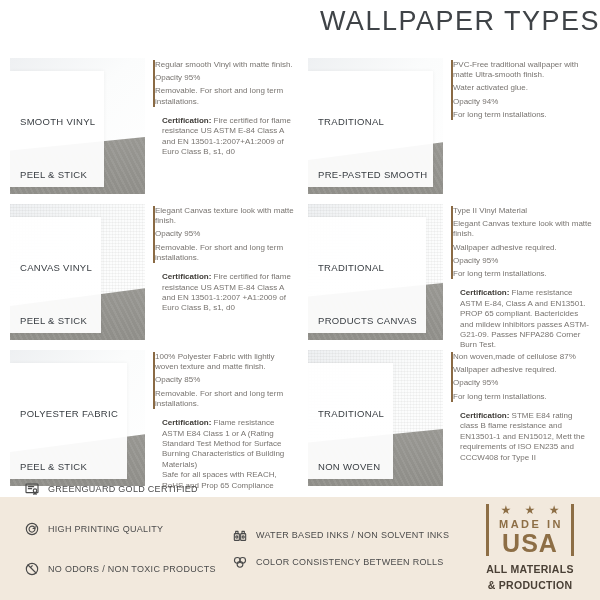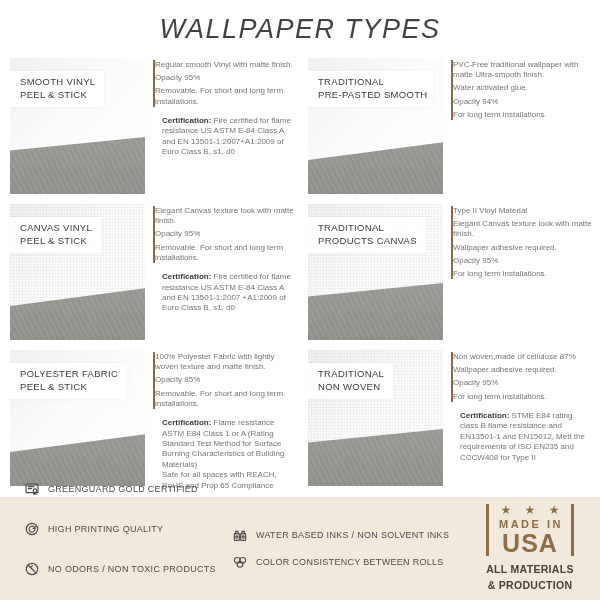--- a/index.html
+++ b/index.html
@@ -3,21 +3,21 @@
 <meta charset="utf-8">
 <style>
   * { margin:0; padding:0; box-sizing:border-box; }
   html,body { background:#ffffff; }
   .page {
     position:relative; width:600px; height:600px; margin:0 auto;
     background:#ffffff; overflow:hidden;
     font-family:"Liberation Sans", sans-serif;
   }
   
-  .header { padding-top:14px; text-align:center;font-style:italic; }
+  .header { padding-top:6px; text-align:right; }
   .title {
     font-size:27px; font-weight:500; letter-spacing:1.5px;
     color:#3f4347;
   }
   
   .grid {
     position:absolute; top:58px; left:10px; right:8px;
     display:grid; grid-template-columns:1fr 1fr;
     grid-auto-rows:136px; column-gap:14px; row-gap:10px;
   }
@@ -44,21 +44,21 @@
     background:repeating-linear-gradient(63deg, rgba(255,255,255,.07) 0 2px, transparent 2px 5px);
   }
   .thumb-label {
     position:absolute; top:13px; left:0;
     background:rgba(255,255,255,.94);
     padding:5px 9px 5px 10px;
     font-size:9.5px; line-height:1.35; font-weight:500;
     color:#383d42; letter-spacing:.3px; max-width:125px;
     box-shadow:0 0 4px rgba(0,0,0,.05);
   }
-  .thumb-label span { display:block; white-space:nowrap; }
+  .thumb-label span { display:block; white-space:nowrap;margin-top:40px; }
   .info { flex:1; padding-top:2px; }
   .intro {
     border-left:2px solid #8a6a44; 
   }
   .intro p {
     font-size:8px; line-height:1.28; color:#787470; margin-bottom:3px;
   }
   .intro p:last-child { margin-bottom:0; }
   .cert {
     margin-top:9px; padding-left:9px;
@@ -165,20 +165,21 @@
         </div>
       </div>
       <div class="info">
         <div class="intro">
             <p>Type II Vinyl Material</p>
             <p>Elegant Canvas texture look with matte finish.</p>
             <p>Wallpaper adhesive required.</p>
             <p>Opacity 95%</p>
             <p>For long term installations.</p>
           </div>
+        <p class="cert"><b>Certification:</b><span> Flame resistance ASTM E-84, Class A and EN13501. PROP 65 compliant. Bactericides and mildew inhibitors passes ASTM-G21-09. Passes NFPA286 Corner Burn Test.</span></p>
       </div>
     </div>
 
     <div class="card">
       <div class="thumb">
         <div class="floor slope-b"></div>
         <div class="thumb-label">
           <span>POLYESTER FABRIC</span>
           <span>PEEL &amp; STICK</span>
         </div>

